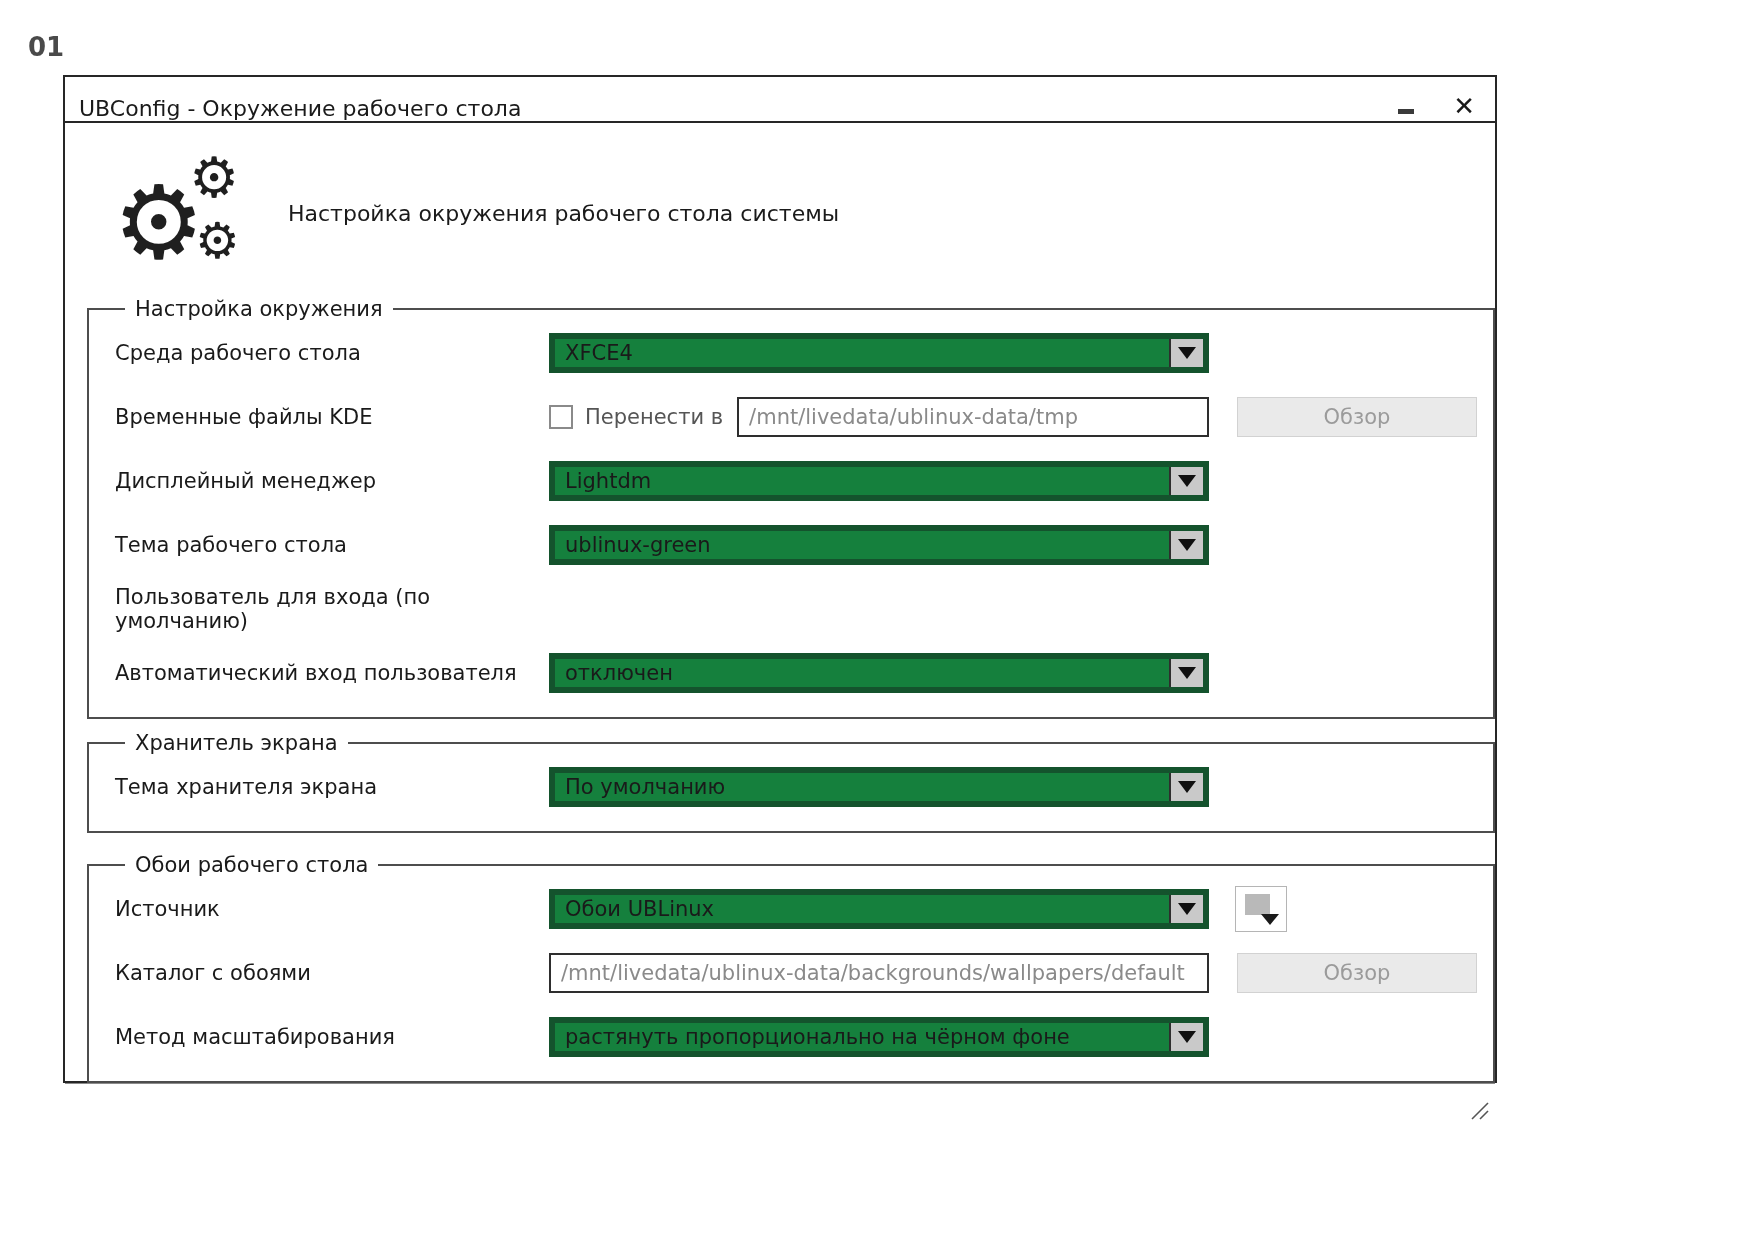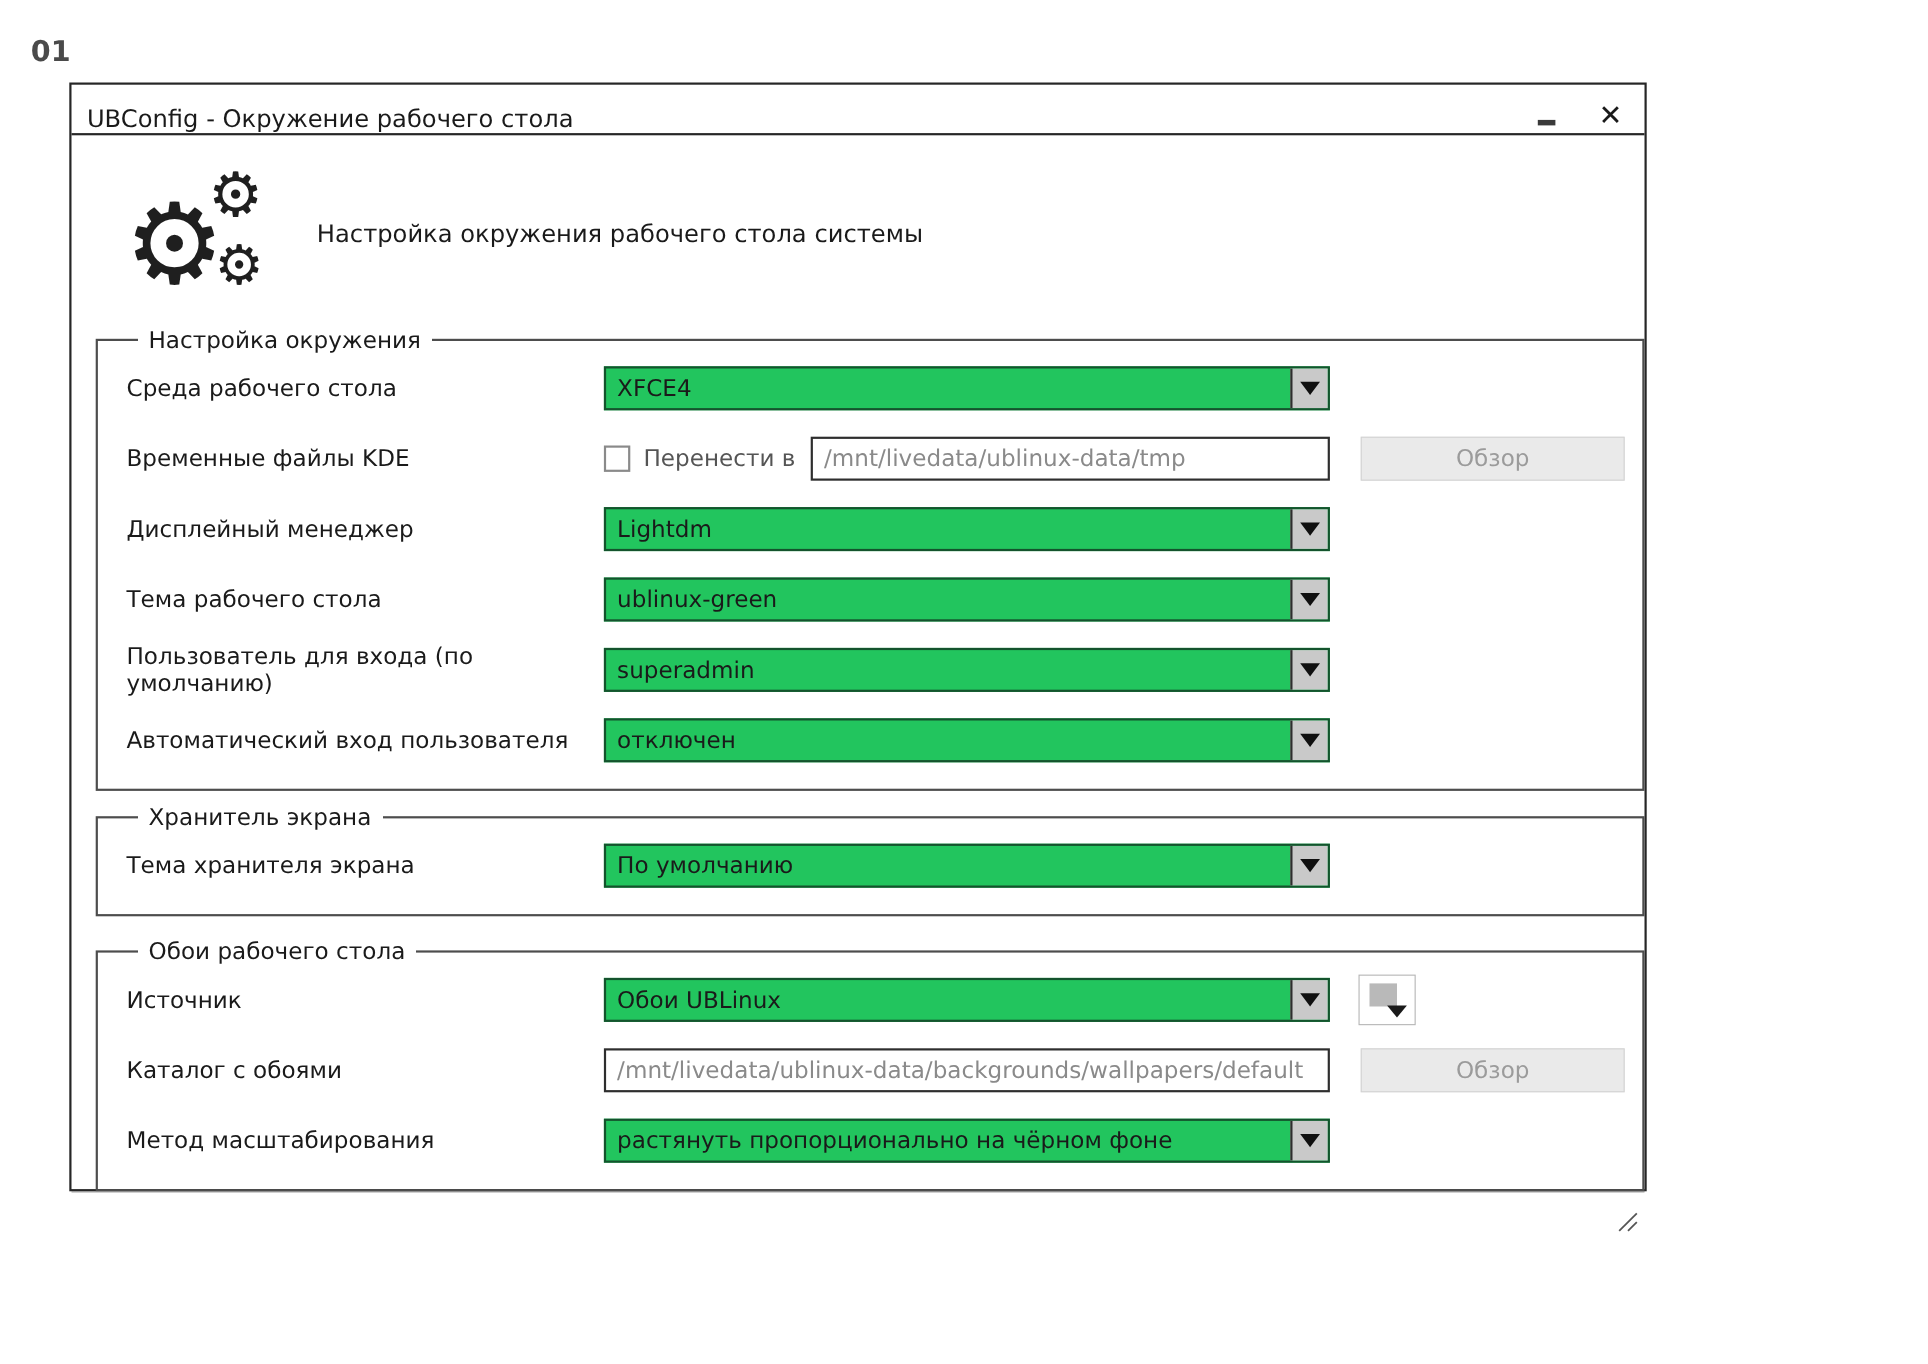--- a/index.html
+++ b/index.html
@@ -36,21 +36,21 @@
 
   fieldset { border:2px solid #4d4d4d; margin:18px 0 0 22px; padding:12px 6px 0 26px; }
   fieldset.fs2 { margin-top:12px; }
   fieldset.fs3 { margin-top:20px; }
   legend { font-size:21px; padding:0 10px; margin-left:10px; color:#1a1a1a; }
 
   .row { display:flex; align-items:center; margin-bottom:24px; height:40px; }
   .lbl { width:434px; flex:0 0 auto; font-size:21px; }
 
   .select {
-    width:660px; height:40px; border:2px solid #14532d; background:#22c55e;
+    width:660px; height:40px; border:6px solid #14532d; background:#15803d;
     display:flex; align-items:center; flex:0 0 auto; cursor:pointer;
   }
   .select-value { flex:1 1 auto; padding:0 10px; font-size:21px; white-space:nowrap; overflow:hidden; }
   .select-btn {
     width:34px; align-self:stretch; flex:0 0 auto; background:#c9c9c9;
     border-left:2px solid #2e2e2e; display:flex; align-items:center; justify-content:center;
   }
   .tri { width:0; height:0; border-left:9px solid transparent; border-right:9px solid transparent; border-top:12px solid #101010; display:block; }
 
   .ctrl660 { width:660px; flex:0 0 auto; display:flex; align-items:center; }
@@ -148,26 +148,20 @@
         <div class="select">
           <span class="select-value">ublinux-green</span>
           <span class="select-btn">
               <i class="tri"></i>
             </span>
         </div>
       </div>
 
       <div class="row">
         <span class="lbl">Пользователь для входа (по умолчанию)</span>
-        <div class="select">
-          <span class="select-value">superadmin</span>
-          <span class="select-btn">
-              <i class="tri"></i>
-            </span>
-        </div>
       </div>
 
       <div class="row">
         <span class="lbl">Автоматический вход пользователя</span>
         <div class="select">
           <span class="select-value">отключен</span>
           <span class="select-btn">
               <i class="tri"></i>
             </span>
         </div>

